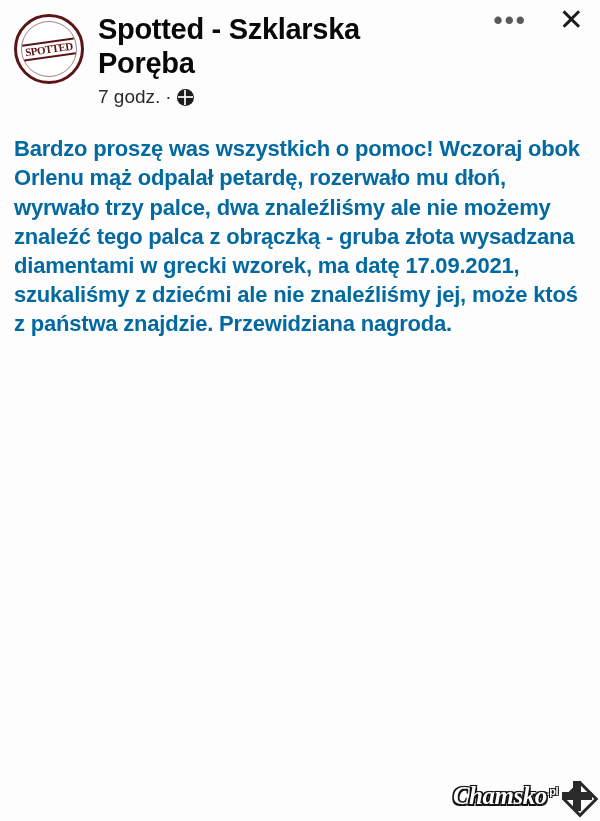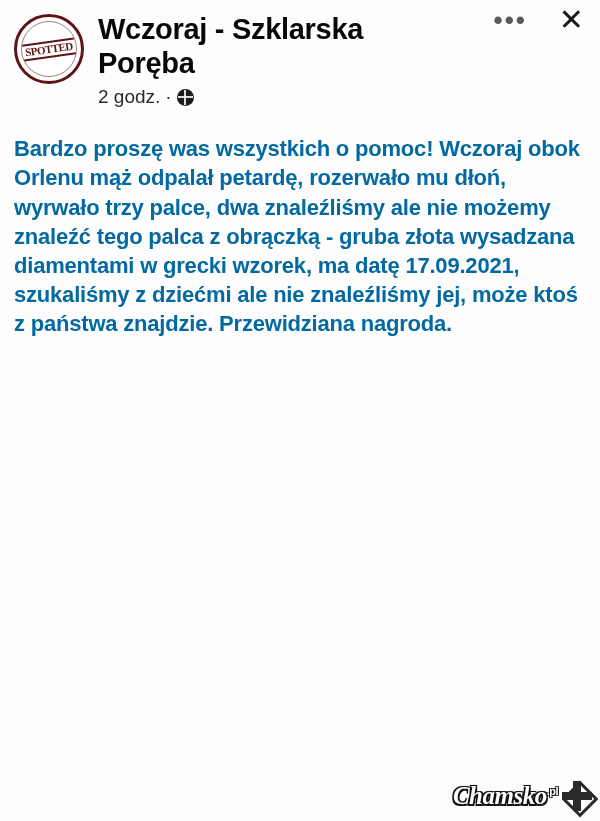--- a/index.html
+++ b/index.html
@@ -210,23 +210,23 @@
 
 <div class="post">
 
   <div class="post-header">
 
     <div class="avatar">
       <div class="stamp">SPOTTED</div>
     </div>
 
     <div class="header-text">
-      <div class="page-name">Wczoraj - Szklarska Poręba</div>
+      <div class="page-name">Spotted - Szklarska Poręba</div>
       <div class="meta-row">
-        <span>2 godz.</span>
+        <span>7 godz.</span>
         <span class="meta-sep">·</span>
         <span class="globe-icon"></span>
       </div>
     </div>
 
     <div class="header-controls">
       <div class="dots-icon">•••</div>
       <div class="close-icon">✕</div>
     </div>
 

